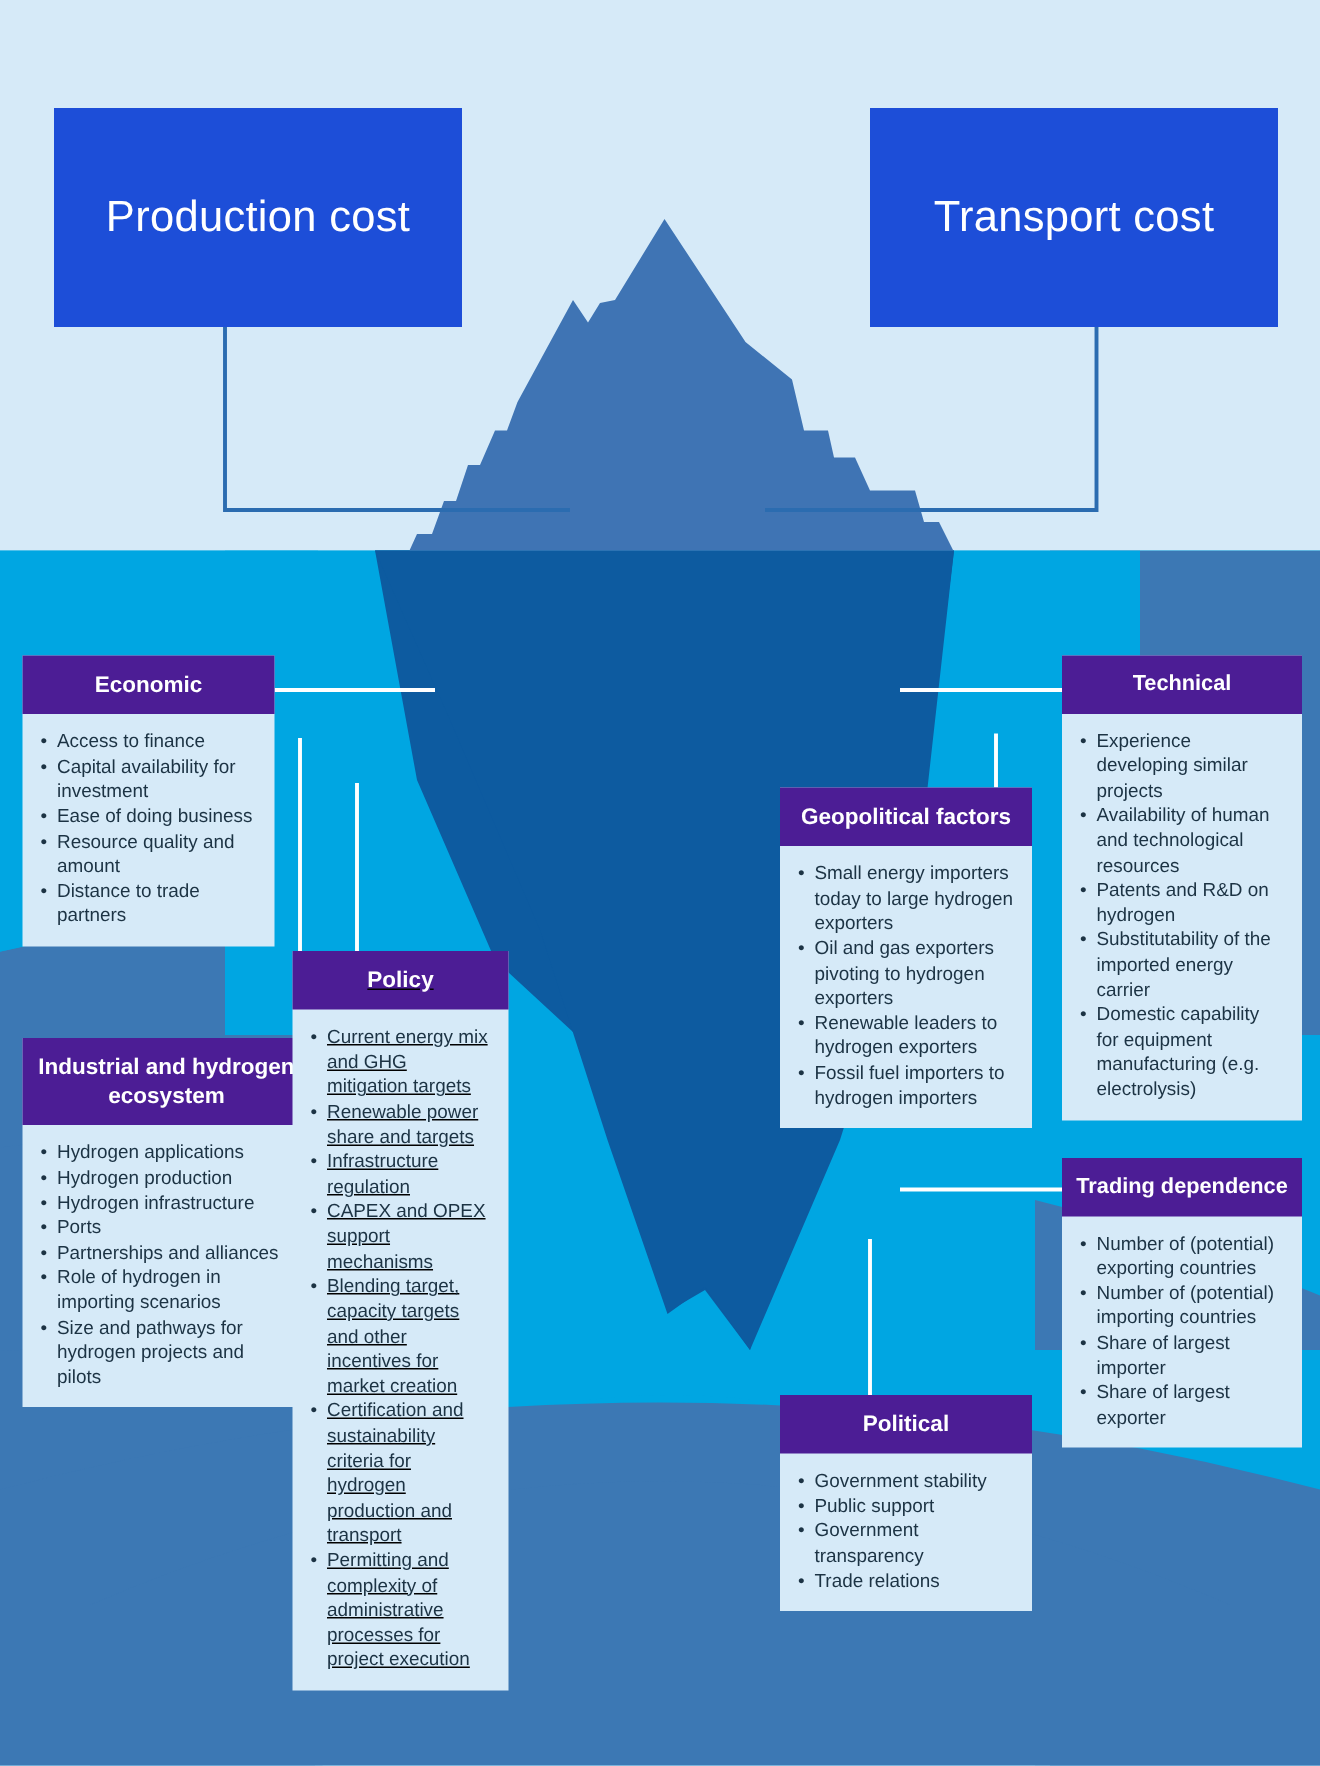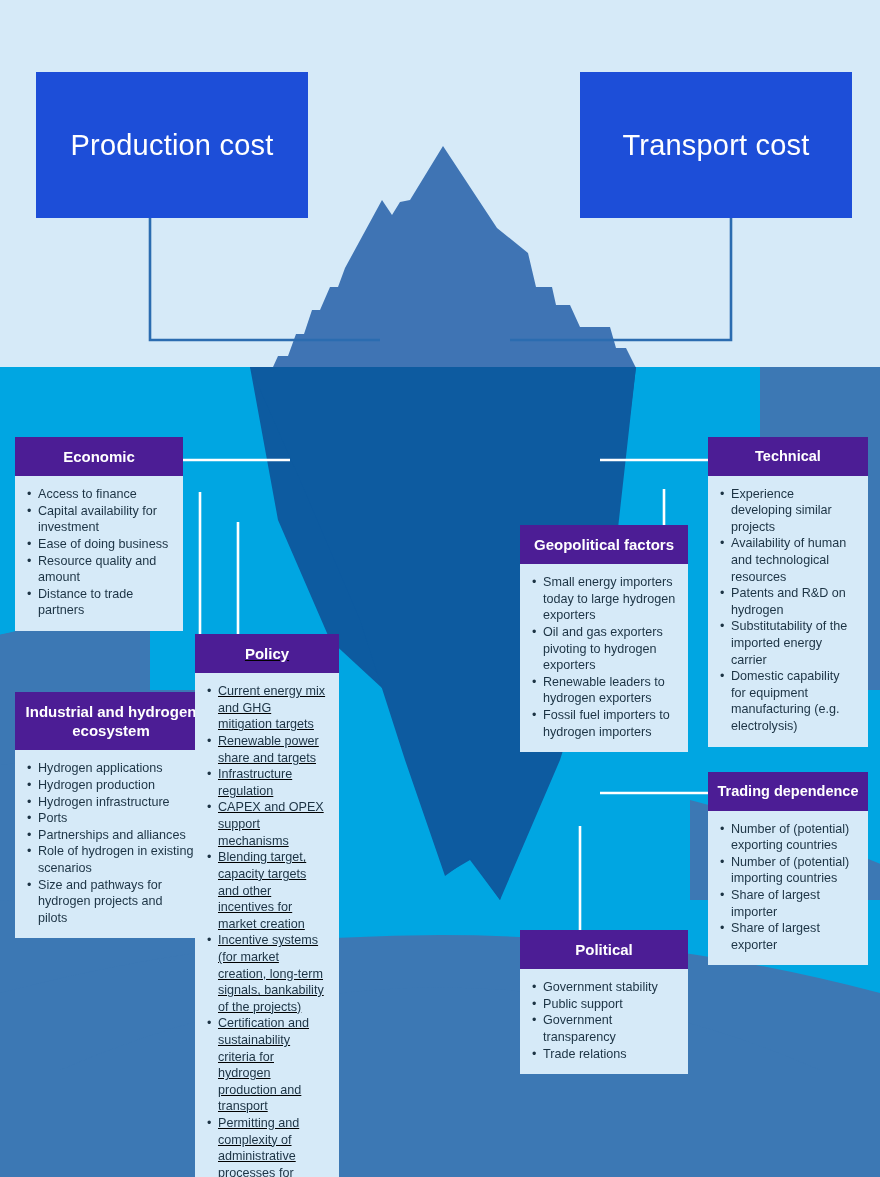--- a/index.html
+++ b/index.html
@@ -198,36 +198,35 @@
 
   <div class="card" id="card-industrial">
     <div class="card-header">Industrial and hydrogen ecosystem</div>
     <div class="card-body">
       <ul>
           <li>Hydrogen applications</li>
           <li>Hydrogen production</li>
           <li>Hydrogen infrastructure</li>
           <li>Ports</li>
           <li>Partnerships and alliances</li>
-          <li>Role of hydrogen in existing scenarios</li>
+          <li>Role of hydrogen in importing scenarios</li>
           <li>Size and pathways for hydrogen projects and pilots</li>
         </ul>
     </div>
   </div>
 
   <div class="card" id="card-policy">
     <div class="card-header">Policy</div>
     <div class="card-body">
       <ul>
           <li>Current energy mix and GHG mitigation targets</li>
           <li>Renewable power share and targets</li>
           <li>Infrastructure regulation</li>
           <li>CAPEX and OPEX support mechanisms</li>
           <li>Blending target, capacity targets and other incentives for market creation</li>
-          <li>Incentive systems (for market creation, long-term signals, bankability of the projects)</li>
           <li>Certification and sustainability criteria for hydrogen production and transport</li>
           <li>Permitting and complexity of administrative processes for project execution</li>
         </ul>
     </div>
   </div>
 
   <div class="card" id="card-geo">
     <div class="card-header">Geopolitical factors</div>
     <div class="card-body">
       <ul>

